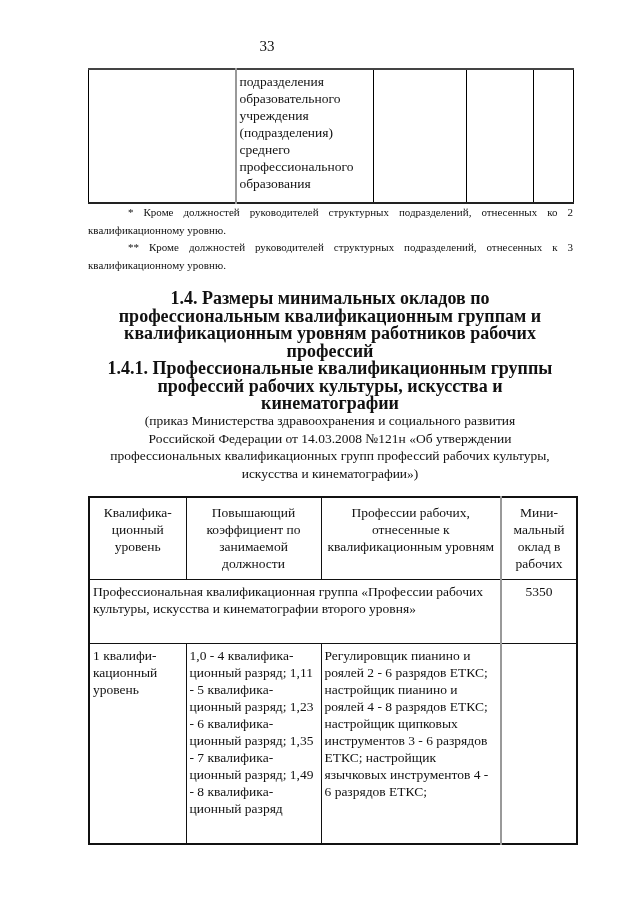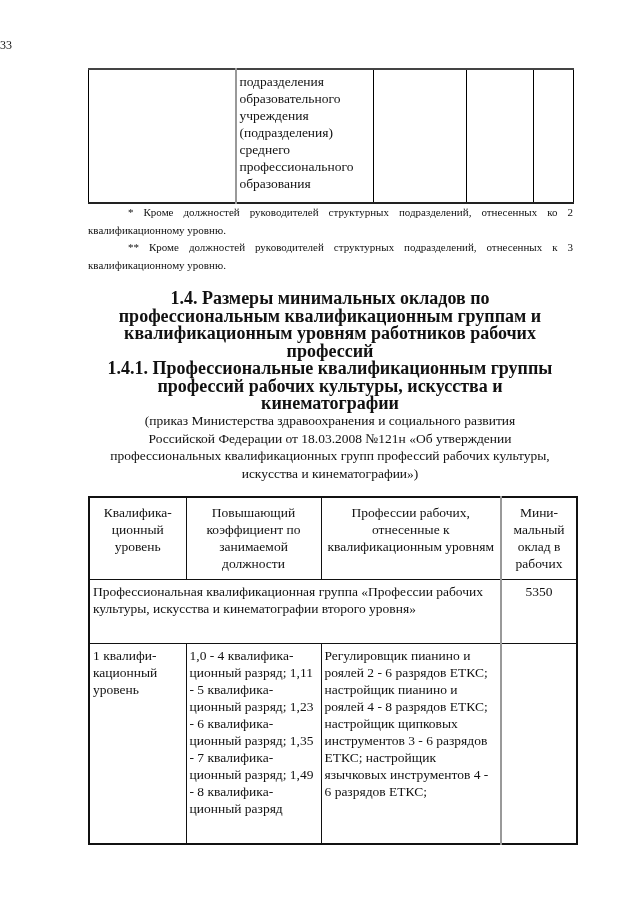--- a/index.html
+++ b/index.html
@@ -1,19 +1,19 @@
 <!DOCTYPE html>
 <html><head>
 <meta charset="utf-8">
 <style>
   html, body { margin: 0; padding: 0; background: #ffffff; }
   body { width: 640px; height: 905px; position: relative; overflow: hidden;
          font-family: "Liberation Serif", "DejaVu Serif", serif; color: #111; }
   .abs { position: absolute; }
-  .page-num { left: 0; width: 534px; top: 38px; font-size: 12px; }
+  .page-num { left: 0; width: 534px; top: 38px; text-align: center; font-size: 15px; }
   table { border-collapse: collapse; position: absolute; table-layout: fixed; }
   td, th { vertical-align: top; font-weight: normal; font-size: 13.5px; line-height: 17px; padding: 3px 3px 2px 3px; }
   
   .t1 { left: 88px; top: 68px; width: 485px; }
   .t1 td { border: 1px solid #000; }
   .t1 tr { height: 134px; }
   .t1 td.c2 { border-left: 2px solid #999; border-radius: 9px; }
   .t1 { border-top: 2px solid #444; border-bottom: 2px solid #222; }
   .note { left: 88px; width: 485px; font-size: 11px; line-height: 17.5px; text-align: justify; }
   .note .ind { display: inline-block; width: 40px; }
@@ -55,21 +55,21 @@
 
 <div class="abs note" style="top:204px;">
   <span class="ind"></span><span>*</span> <span>Кроме должностей руководителей структурных подразделений, отнесенных ко 2 квалификационному уровню.</span>
 </div>
 <div class="abs note" style="top:239px;">
   <span class="ind"></span><span>**</span> <span>Кроме должностей руководителей структурных подразделений, отнесенных к 3 квалификационному уровню.</span>
 </div>
 
 <div class="abs heading" style="top:290px; left:100px; width:460px;">1.4. Размеры минимальных окладов по профессиональным квалификационным группам и квалификационным уровням работников рабочих профессий</div>
 <div class="abs heading" style="top:360px; left:100px; width:460px;">1.4.1. Профессиональные квалификационным группы профессий рабочих культуры, искусства и кинематографии</div>
-<div class="abs sub" style="top:412px; left:110px; width:440px;">(приказ Министерства здравоохранения и социального развития Российской Федерации от 18.03.2008 №121н «Об утверждении профессиональных квалификационных групп профессий рабочих культуры, искусства и кинематографии»)</div>
+<div class="abs sub" style="top:412px; left:110px; width:440px;">(приказ Министерства здравоохранения и социального развития Российской Федерации от 14.03.2008 №121н «Об утверждении профессиональных квалификационных групп профессий рабочих культуры, искусства и кинематографии»)</div>
 
 <table class="t2">
   <colgroup>
       <col style="width:97px">
       <col style="width:135px">
       <col style="width:180px">
       <col style="width:76px">
     </colgroup>
   <tbody>
       <tr class="hdr">

